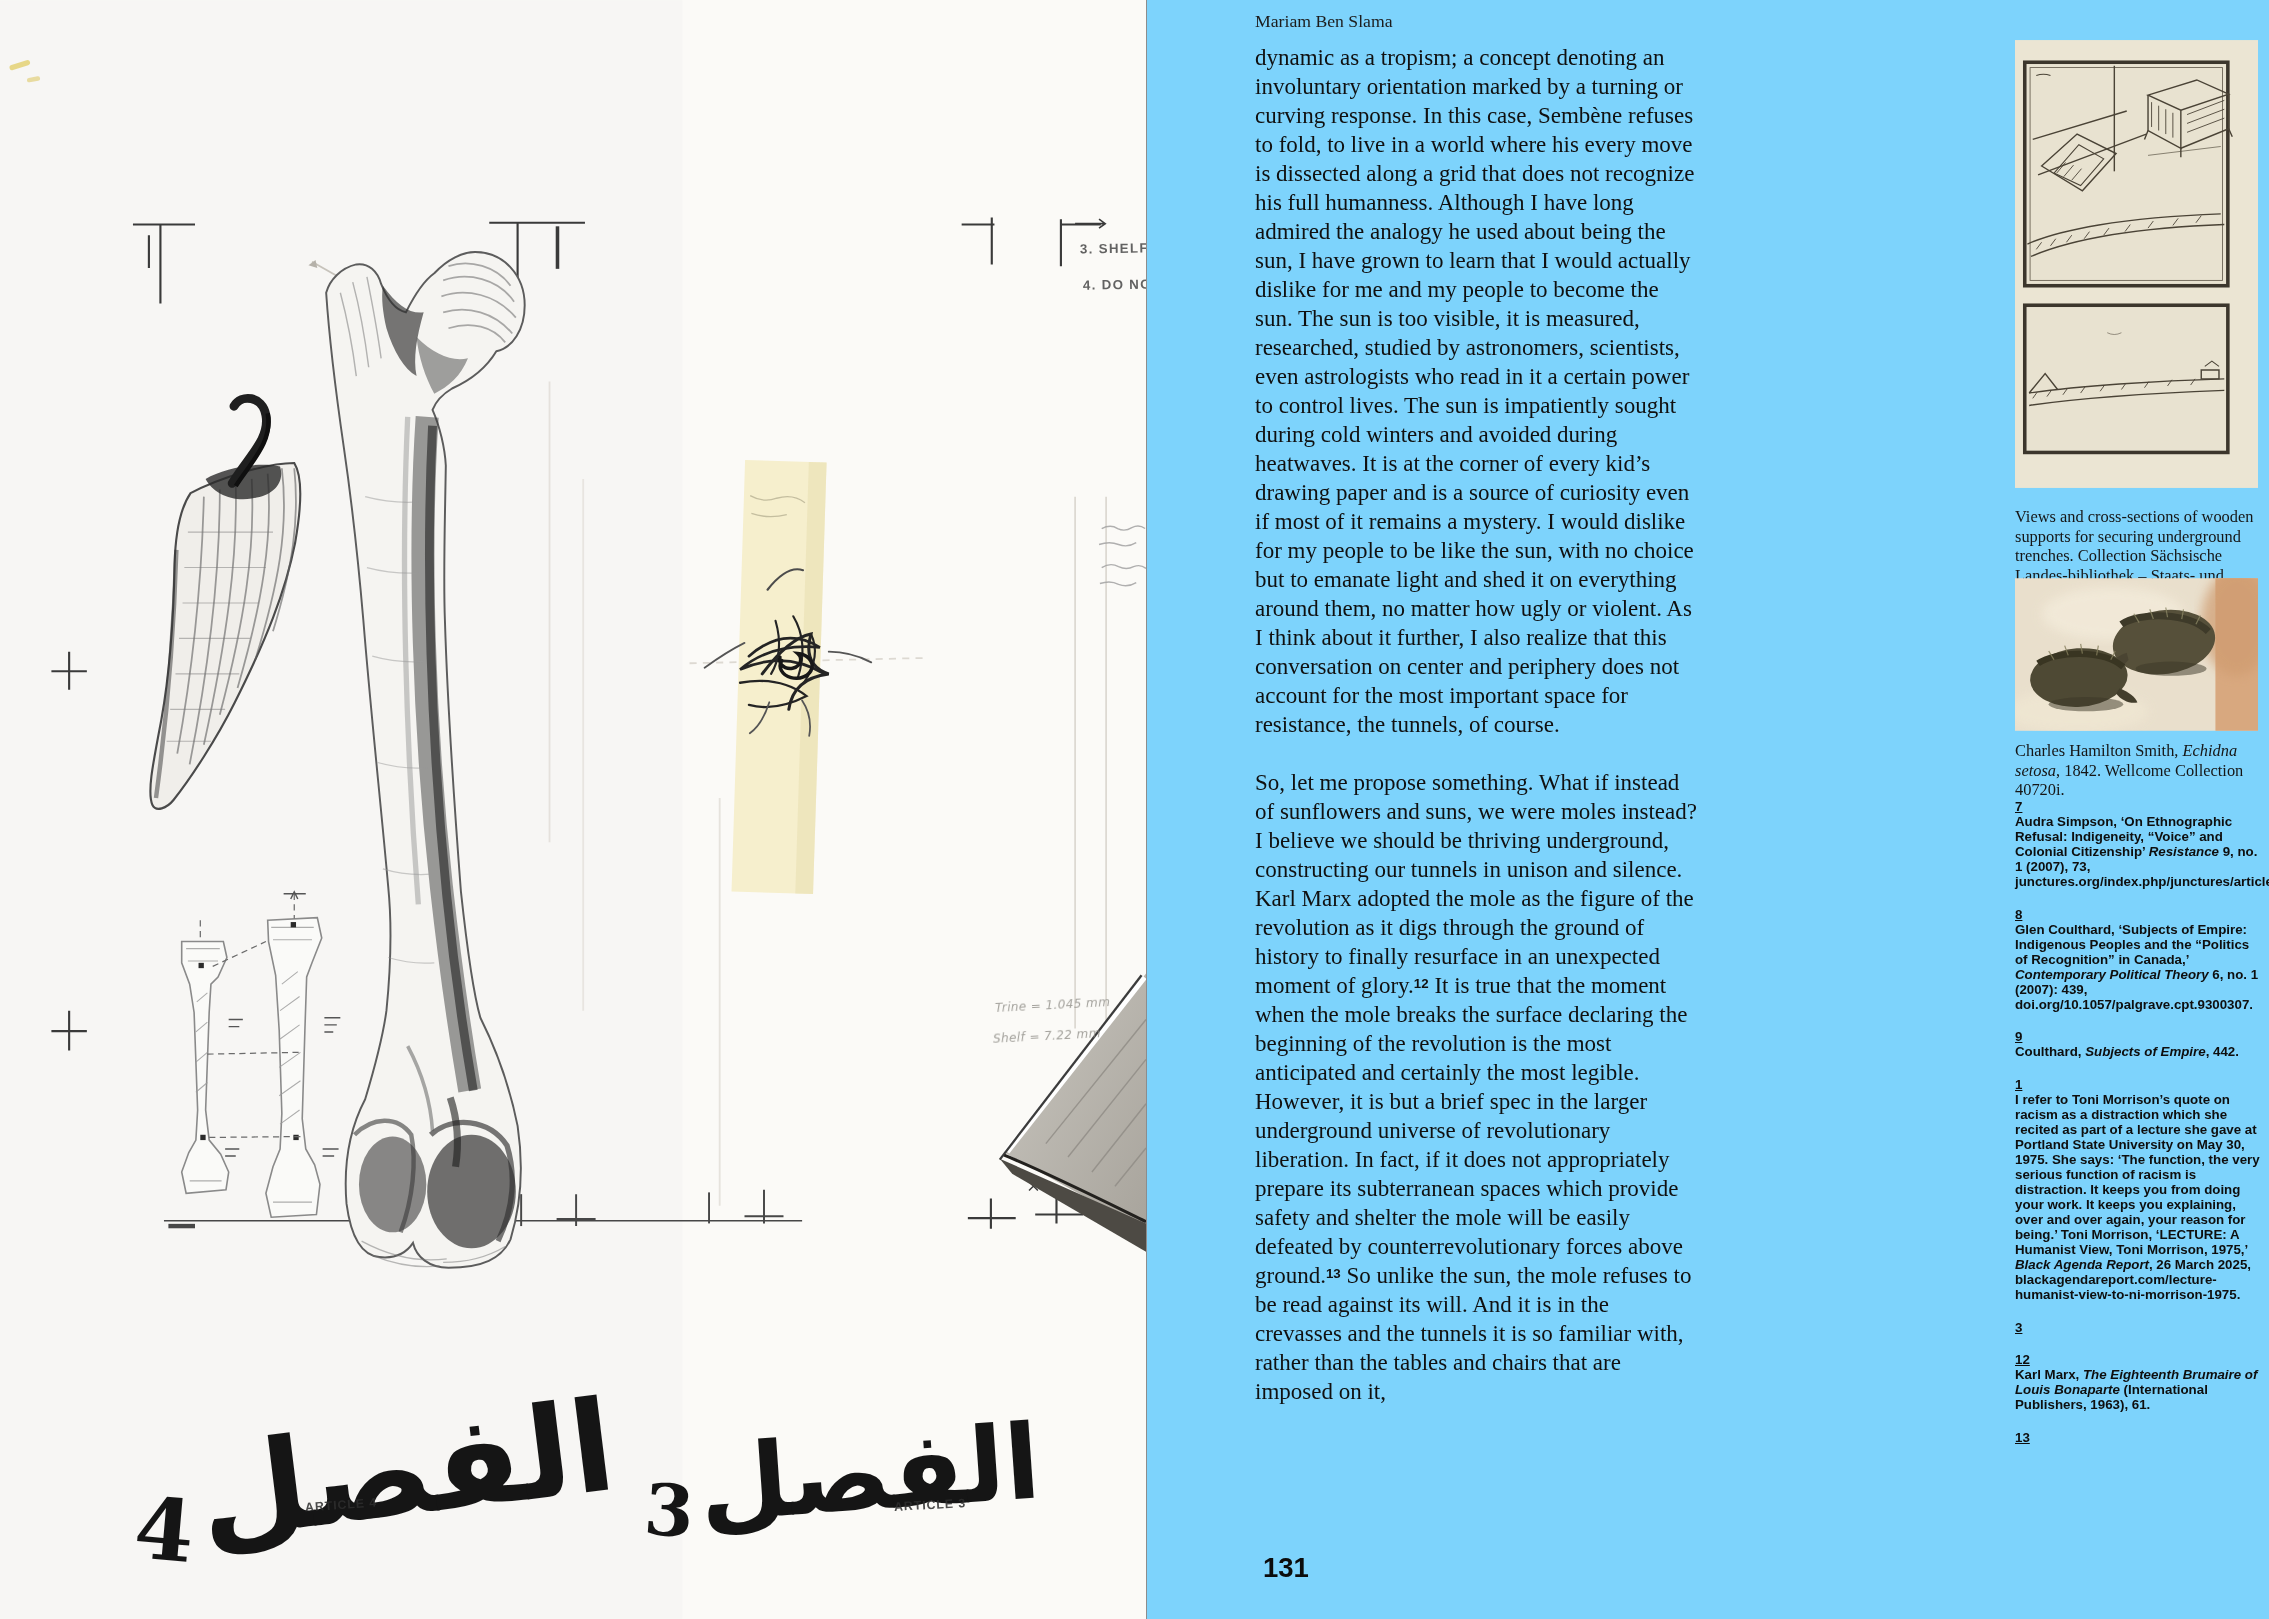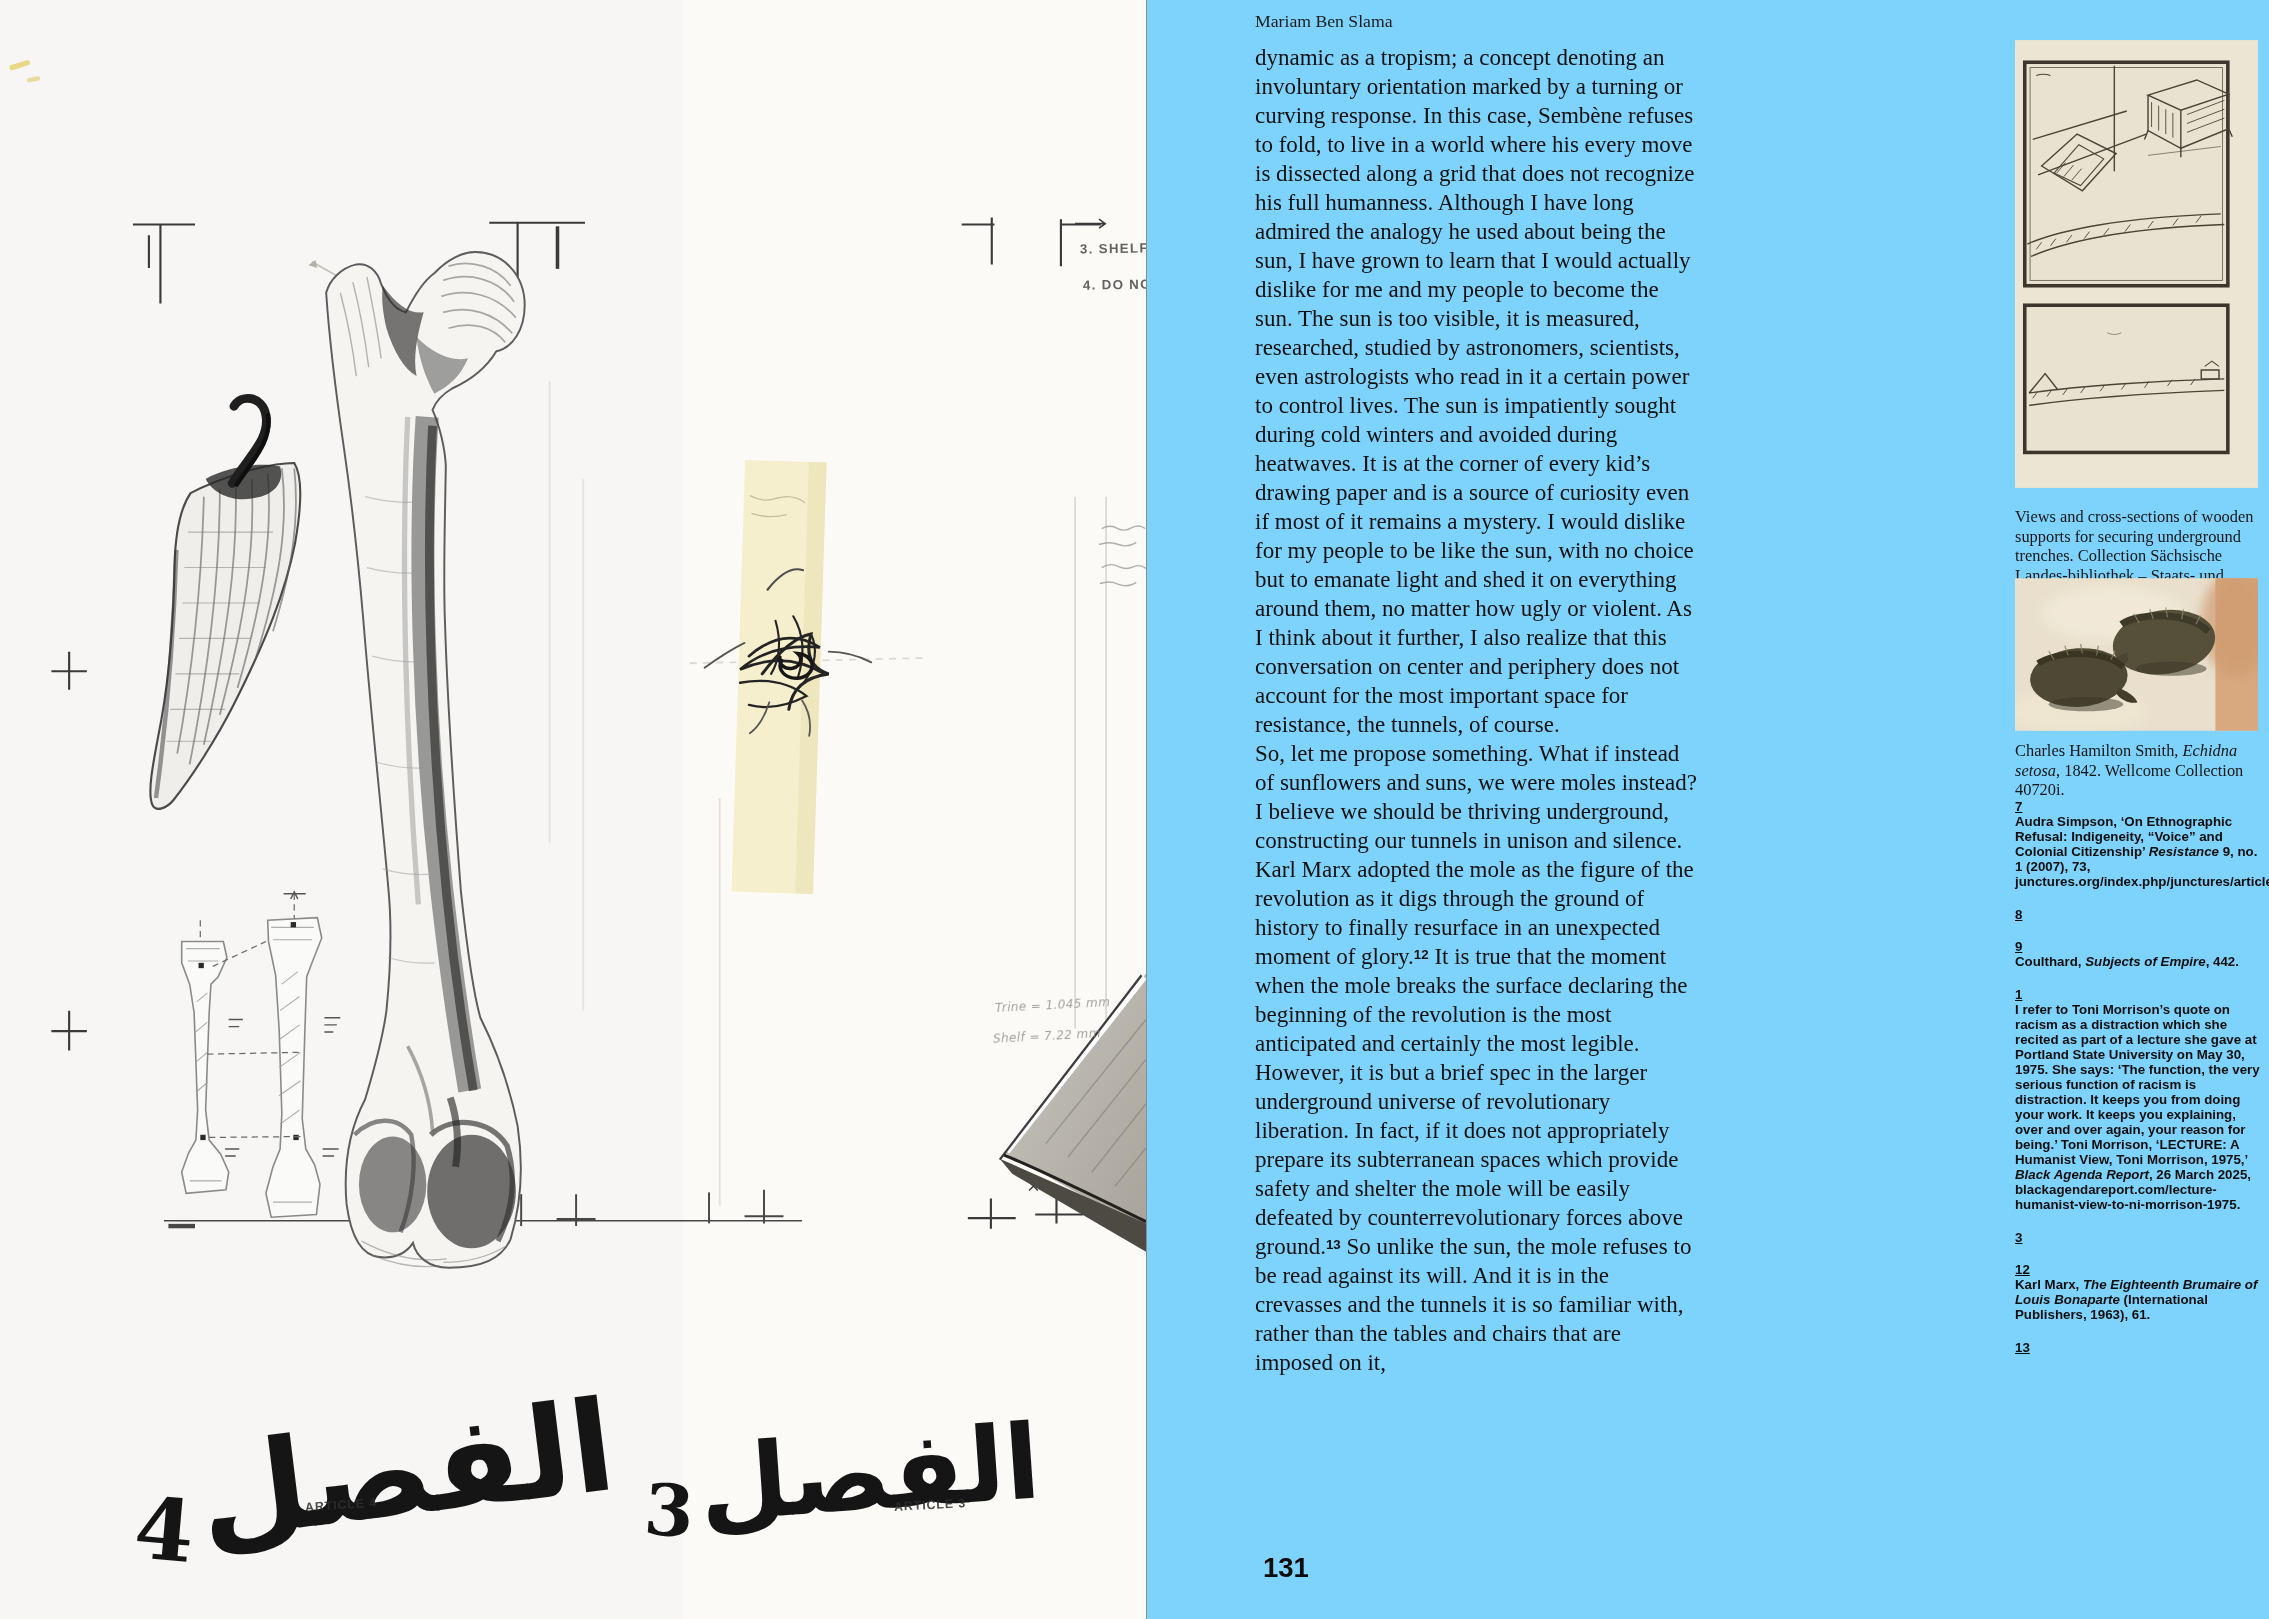--- a/index.html
+++ b/index.html
@@ -49,21 +49,21 @@
   
   .right-page{position:absolute;left:1147px;top:0;width:1123px;height:1619px;background:#7dd3fc;}
   .author{
     position:absolute;left:108px;top:10.6px;font-size:17.7px;color:#1c1c1c;white-space:nowrap;
   }
   .main-col{
     position:absolute;left:108px;top:43px;width:445px;
     font-size:23px;line-height:29px;color:#101010;
   }
   .main-col p{margin:0;}
-  .main-col p + p{}
+  .main-col p + p{margin-top:29px;}
   .main-col sup{
     font-family:"Liberation Sans",sans-serif;font-weight:bold;font-size:13.3px;
     line-height:0;vertical-align:5.3px;
   }
   .page-number{
     position:absolute;left:116px;top:1552px;font-family:"Liberation Sans",sans-serif;
     font-weight:bold;font-size:27.5px;color:#0c0c0c;
   }
   .sidebar{position:absolute;left:868px;top:0;width:245px;}
   .fig{position:absolute;left:0;}
@@ -381,20 +381,21 @@
 
     <div class="caption caption-2">Charles Hamilton Smith, <i>Echidna setosa</i>, 1842. Wellcome Collection 40720i.</div>
 
     <div class="footnotes">
         <div class="footnote">
           <div class="fn-num">7</div>
           <div class="fn-text">Audra Simpson, ‘On Ethnographic Refusal: Indigeneity, “Voice” and Colonial Citizenship’ <i>Resistance</i> 9, no. 1 (2007), 73, junctures.org/index.php/junctures/article/view/66.</div>
         </div>
         <div class="footnote">
           <div class="fn-num">8</div>
+          <div class="fn-text">Glen Coulthard, ‘Subjects of Empire: Indigenous Peoples and the “Politics of Recognition” in Canada,’ <i>Contemporary Political Theory</i> 6, no. 1 (2007): 439, doi.org/10.1057/palgrave.cpt.9300307.</div>
         </div>
         <div class="footnote">
           <div class="fn-num">9</div>
           <div class="fn-text">Coulthard, <i>Subjects of Empire</i>, 442.</div>
         </div>
         <div class="footnote">
           <div class="fn-num">1</div>
           <div class="fn-text">I refer to Toni Morrison’s quote on racism as a distraction which she recited as part of a lecture she gave at Portland State University on May 30, 1975. She says: ‘The function, the very serious function of racism is distraction. It keeps you from doing your work. It keeps you explaining, over and over again, your reason for being.’ Toni Morrison, ‘LECTURE: A Humanist View, Toni Morrison, 1975,’ <i>Black Agenda Report</i>, 26 March 2025, blackagendareport.com/lecture-humanist-view-to-ni-morrison-1975.</div>
         </div>
         <div class="footnote">

